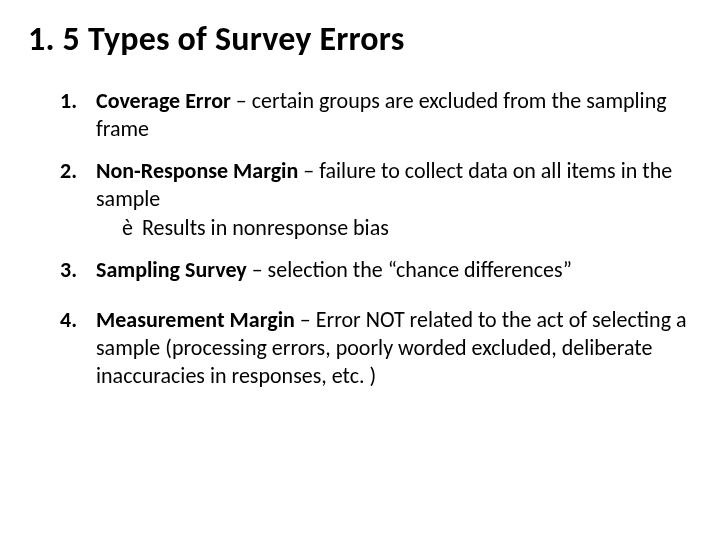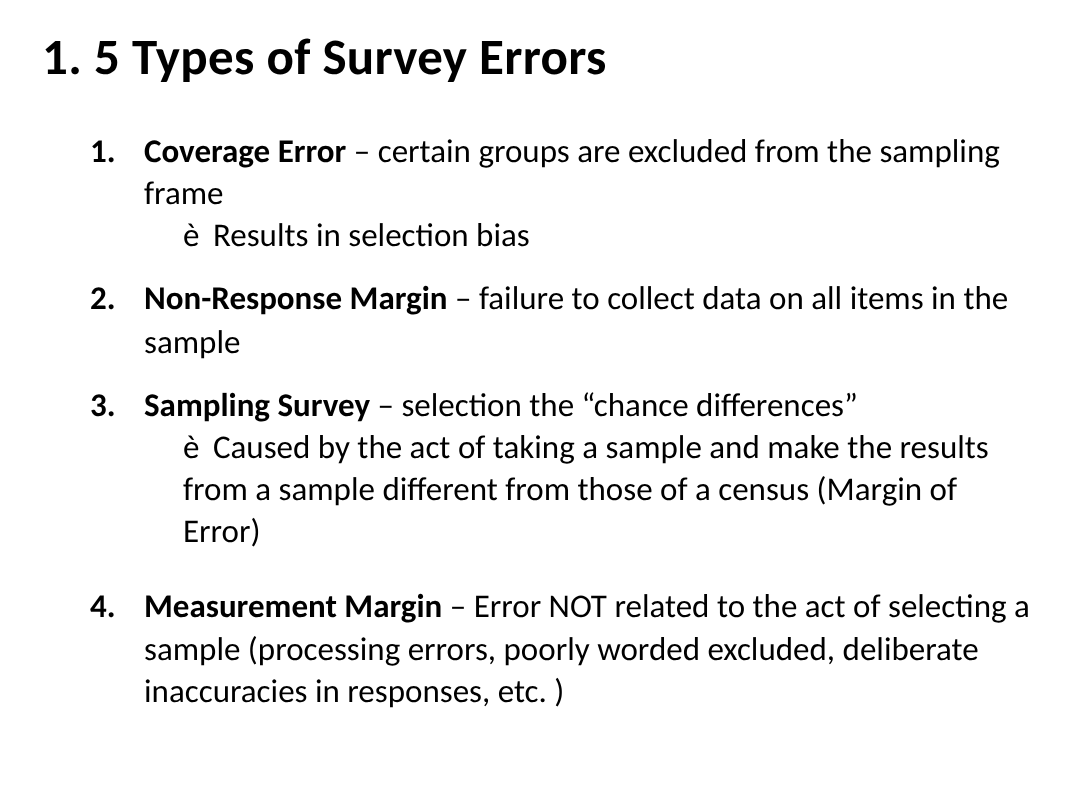--- a/index.html
+++ b/index.html
@@ -60,29 +60,26 @@
     }
   </style>
 </head>
 <body>
 
 <h1 class="title">1. 5 Types of Survey Errors</h1>
 
 <ol class="main-list">
   <li>
     <span class="term">Coverage Error</span><span class="desc"> – </span><span class="desc">certain groups are excluded from the sampling frame</span>
+  </li>
+  <li>
+    <span class="term">Non-Response Margin</span><span class="desc"> – </span><span class="desc">failure to  collect data on all items in the sample</span>
     <span class="arrow-line">
-      <span class="arrow">è</span><span> Results in selection bias</span>
+      <span class="arrow">è</span><span> Results in nonresponse bias</span>
     </span>
   </li>
   <li>
-    <span class="term">Non-Response Margin</span><span class="desc"> – </span><span class="desc">failure to  collect data on all items in the sample</span>
-  </li>
-  <li>
     <span class="term">Sampling Survey</span><span class="desc"> – </span><span class="desc">selection the “chance differences”</span>
-    <span class="arrow-line">
-      <span class="arrow">è</span><span> Caused by the act of taking a sample and make the results from a sample different from those of a census (Margin of Error)</span>
-    </span>
   </li>
   <li class="item4">
     <span class="term">Measurement Margin</span><span class="desc"> – </span><span class="desc">Error NOT related to the act of selecting a sample (processing errors, poorly worded excluded, deliberate inaccuracies in responses, etc. )</span>
   </li>
 </ol>
 
 </body></html>

